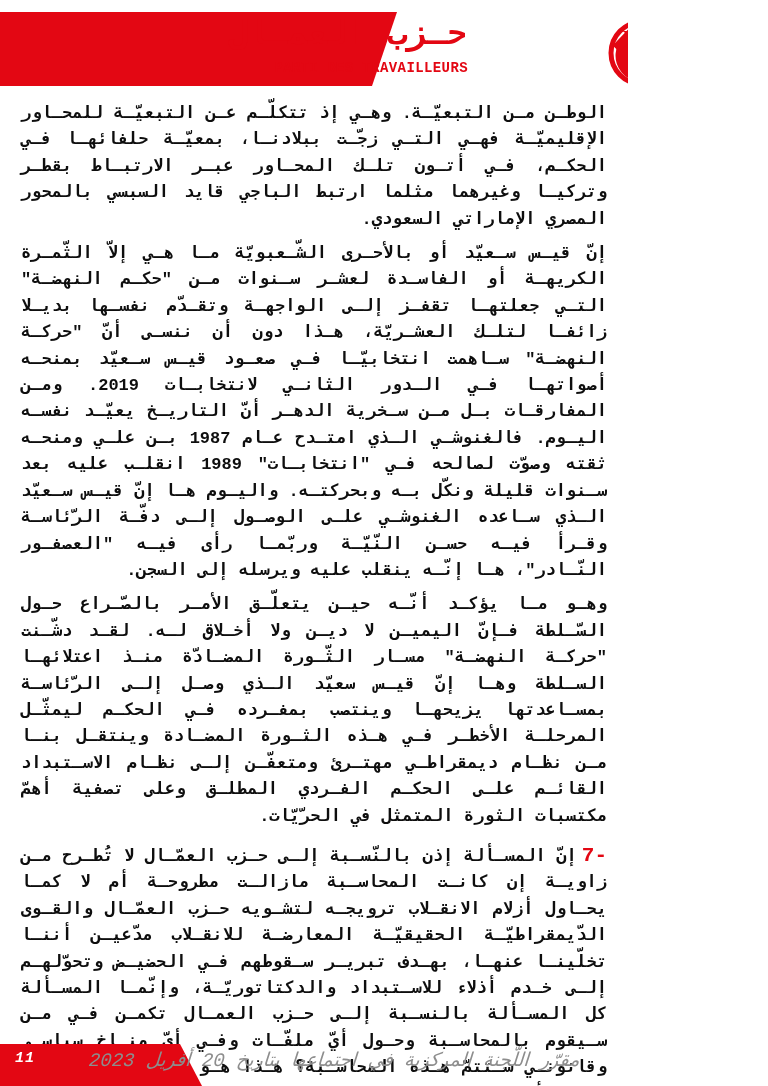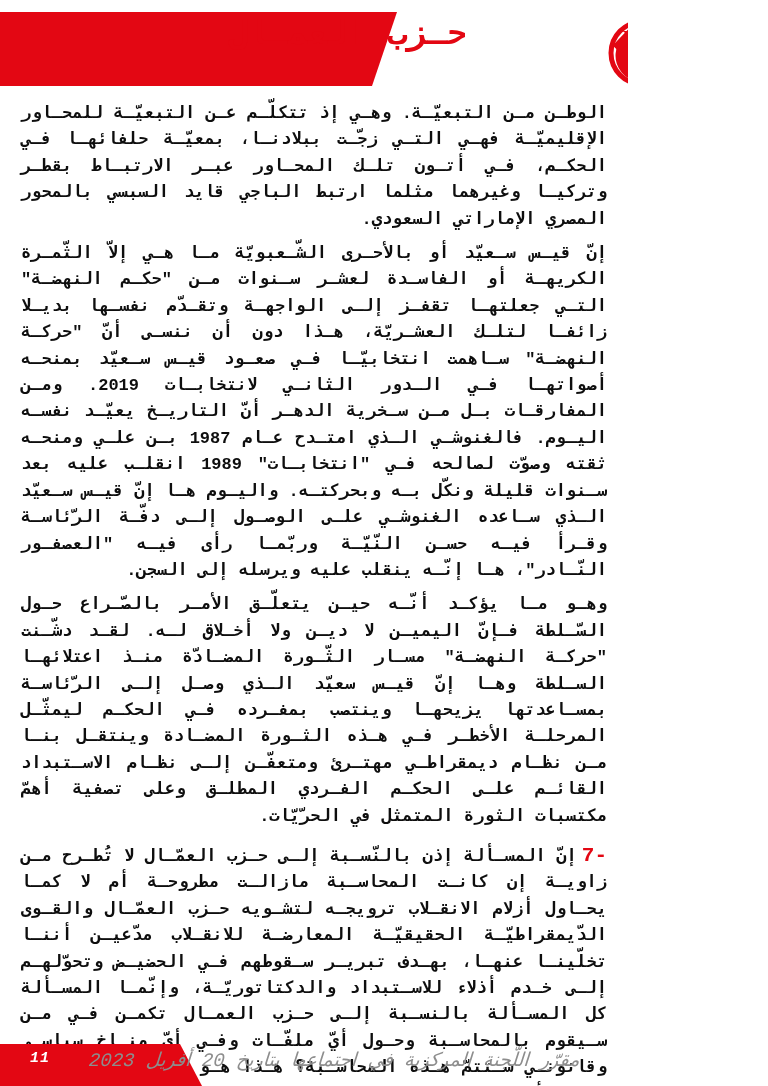--- a/index.html
+++ b/index.html
@@ -48,38 +48,38 @@
   
   #footer-banner{
     position:absolute;left:0;top:1044px;width:202px;height:42px;
     background:var(--red);
     clip-path:polygon(0 0,180px 0,202px 100%,0 100%);
   }
   #page-number{
     position:absolute;left:15px;top:1050px;
     color:#ffffff;font-size:15px;font-weight:bold;font-style:italic;
     letter-spacing:1px;
-    margin-left:15px;
   }
   #footer-note{
     position:absolute;right:48px;top:1048px;
     direction:rtl;white-space:nowrap;
     color:var(--gray);font-size:19px;font-style:italic;
     transform:skewX(-4deg);
   }
 </style>
 </head>
 <body>
 
 <div id="page" style="--red:#e30713;--ink:#0e0e0e;--gray:#8d8d8d;">
 
   <div class="banner" id="banner-left"></div>
   <div class="banner" id="banner-right"></div>
 
   <div id="title-ar">حـزب العمـال</div>
+  <div id="title-fr">PARTI DES TRAVAILLEURS</div>
 
   <svg id="logo" viewBox="0 0 80 80" overflow="visible">
     <circle cx="40" cy="41" r="31" fill="none" stroke="#e30713" stroke-width="5"></circle>
     <path transform="translate(30,22) scale(0.95)" fill="#e30713" d="M0,-10 L3,-3.2 L9.8,-3.2 L4.3,1.2 L6.1,8.3 L0,4 L-6.1,8.3 L-4.3,1.2 L-9.8,-3.2 L-3,-3.2 Z"></path>
     <path fill="#e30713" d="M52 21 A26 26 0 1 0 63 55 A20 20 0 1 1 52 21 Z"></path>
     <g transform="rotate(-46 38 44)" fill="#e30713">
       <rect x="35" y="22" width="7.5" height="43" rx="1.5"></rect>
       <rect x="26.5" y="17" width="24.5" height="9.5" rx="1.5"></rect>
     </g>
     <rect x="-4" y="-4.5" width="27" height="9" rx="2" fill="#e30713" transform="translate(58,57) rotate(40)"></rect>

